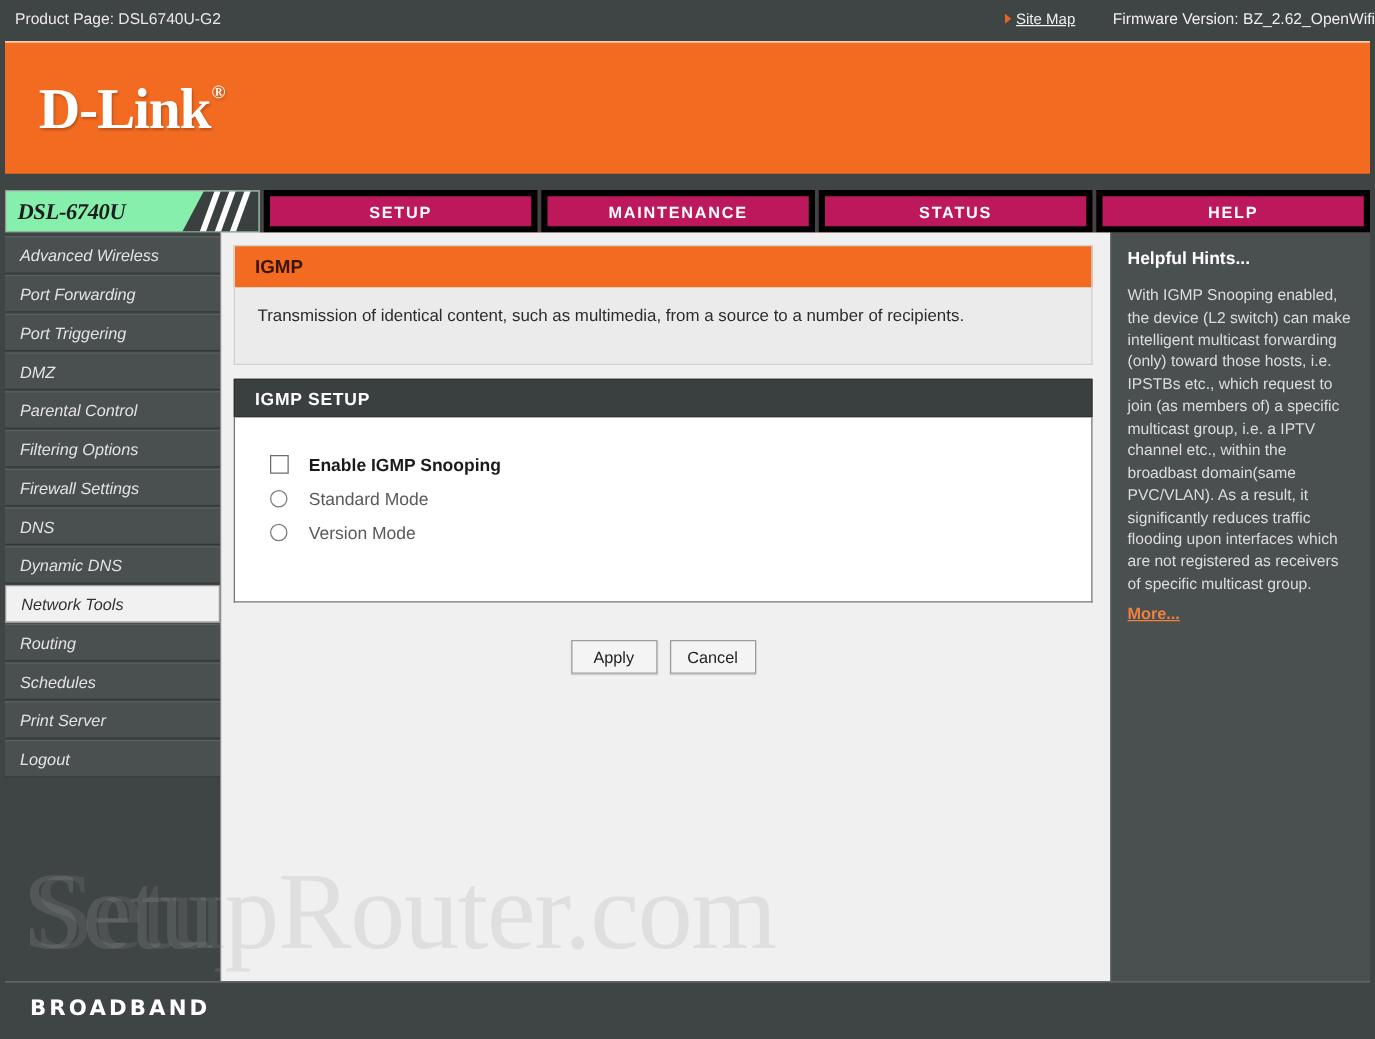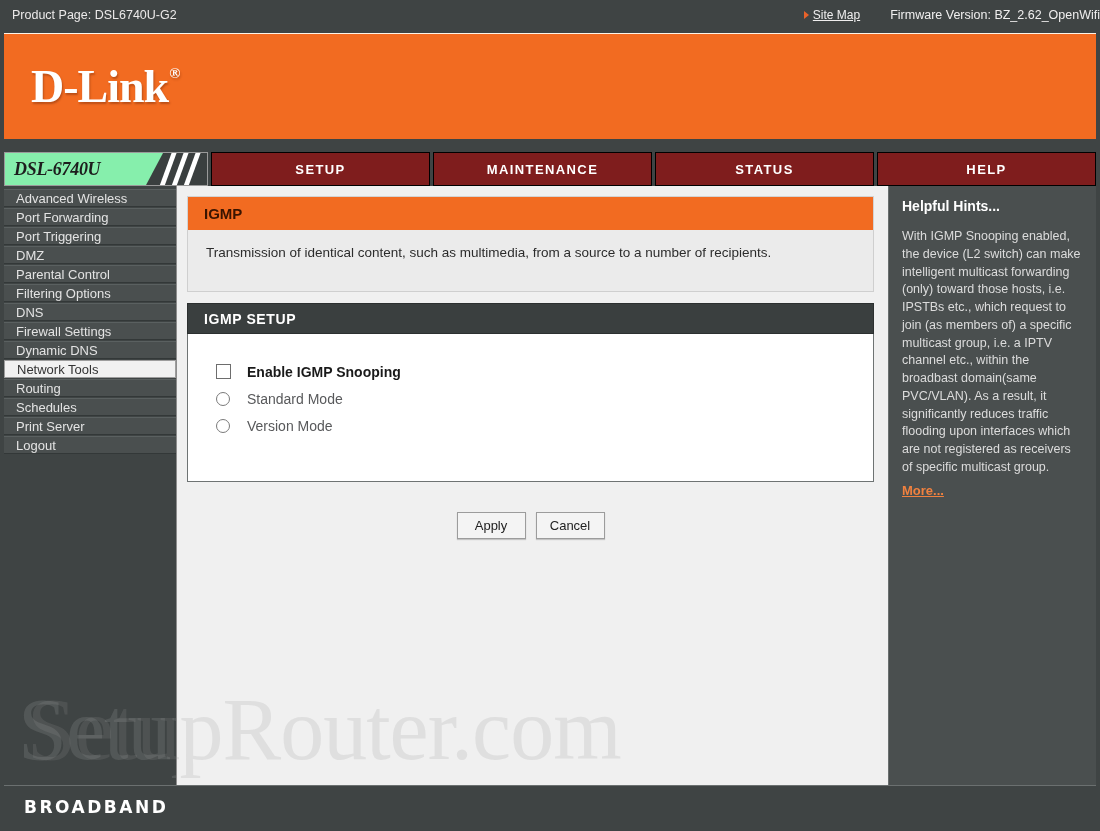--- a/index.html
+++ b/index.html
@@ -71,42 +71,42 @@
     position: absolute; right: 0; top: 0; height: 34px; width: 62px;
     background: #3a3f3f;
     clip-path: polygon(18px 0, 100% 0, 100% 100%, 0 100%);
   }
   .model-badge .sl {
     position: absolute; top: -4px; width: 5px; height: 44px;
     background: #ffffff; transform: skewX(-20deg);
   }
   .tab {
     flex: 1; height: 34px;
-    background: #7f1d1d; color: #ffffff;
+    background: #be185d; color: #ffffff;
     display: flex; align-items: center; justify-content: center;
     font-size: 13px; font-weight: bold; letter-spacing: 1.4px;
-    border: 1px solid #000000; cursor: pointer;
+    border: 5px solid #000000; cursor: pointer;
   }
   .tab.active {
     background: #efefef; color: #2b2b2b;
     border: 1px solid #b4b4b4; border-bottom: 1px solid #efefef;
   }
 
   
   .bodywrap {
     position: absolute; left: 4px; top: 186px; width: 1092px; height: 599px;
     display: flex;
   }
   .sidebar { width: 172px; background: #3f4444; padding-top: 3px; }
   .side-item {
-    height: 18px; margin-bottom: 1px;
+    height: 30px; margin-bottom: 1px;
     background: #4a4f4f; color: #e3e3e3;
     display: flex; align-items: center; padding-left: 12px;
     font-size: 13px; cursor: pointer;
-    border-top: 1px solid #5a6060; border-bottom: 1px solid #333838;
+    border-top: 1px solid #5a6060; border-bottom: 1px solid #333838; font-style: italic;
   }
   .side-item.selected {
     background: #f1f1f1; color: #333333;
     border: 1px solid #9d9d9d;
   }
   .side-filler { flex: 1; }
 
   .content {
     flex: 1; background: #f0f0f0;
     border-left: 1px solid #8d8d8d;
@@ -232,22 +232,22 @@
 
   <div class="bodywrap">
 
     <div class="sidebar">
       <div class="side-item">Advanced Wireless</div>
       <div class="side-item">Port Forwarding</div>
       <div class="side-item">Port Triggering</div>
       <div class="side-item">DMZ</div>
       <div class="side-item">Parental Control</div>
       <div class="side-item">Filtering Options</div>
+      <div class="side-item">Firewall Settings</div>
       <div class="side-item">DNS</div>
-      <div class="side-item">Firewall Settings</div>
       <div class="side-item">Dynamic DNS</div>
       <div class="side-item selected">Network Tools</div>
       <div class="side-item">Routing</div>
       <div class="side-item">Schedules</div>
       <div class="side-item">Print Server</div>
       <div class="side-item">Logout</div>
       <div class="side-filler">
         <div class="wm-side">SetupRouter.com</div>
       </div>
     </div>

